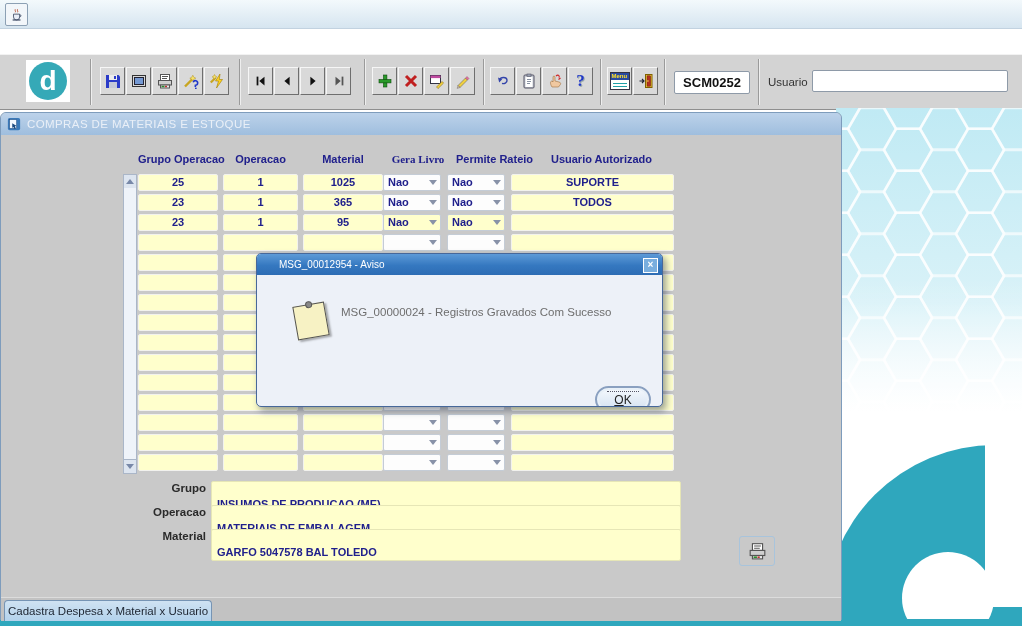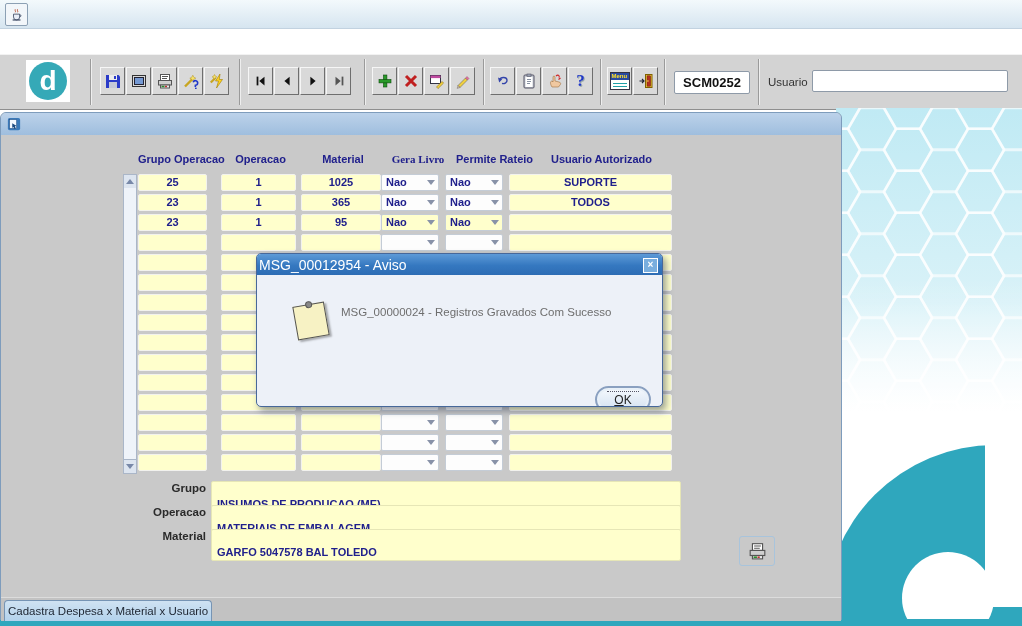--- a/index.html
+++ b/index.html
@@ -61,21 +61,21 @@
 
   
   .ghead{position:absolute;left:137px;top:18px;display:flex;}
   .ghead span{display:block;text-align:center;font-weight:bold;font-size:11px;color:#20208c;white-space:nowrap;}
   .h1{width:80px;margin-right:5px;} .h2{width:75px;margin-right:5px;} .h3{width:80px;margin-right:6px;}
   .h4{width:58px;margin-right:9px;font-family:Liberation Serif, serif;} .h5{width:58px;margin-right:6px;} .h6{width:163px;}
   .grid-rows{position:absolute;left:137px;top:39px;}
   .grow{display:flex;height:20px;}
   .cell{box-sizing:border-box;height:17px;background:#ffffcc;border:1px solid #f2f2ee;border-radius:2px;
     font-size:11px;font-weight:bold;color:#20208c;text-align:center;line-height:15px;overflow:hidden;}
-  .c1{width:69px;margin-right:14px;} .c2{width:75px;margin-right:5px;} .c3{width:80px;}
+  .c1{width:80px;margin-right:5px;} .c2{width:75px;margin-right:5px;} .c3{width:80px;}
   .c4{width:58px;margin-right:6px;} .c5{width:58px;margin-right:6px;} .c6{width:163px;}
   .cell.dd{background:#fdfdfd;border:1px solid #c4ccd6;text-align:left;position:relative;padding-left:4px;}
   .grow.focused .cell.dd{background:#ffffcc;}
   .cell.dd .arr{position:absolute;right:3px;top:5px;width:0;height:0;
     border-left:4px solid transparent;border-right:4px solid transparent;border-top:5px solid #8892a8;}
   
   .sb{position:absolute;left:122px;top:39px;width:14px;height:300px;background:#e2e8f2;border:1px solid #aab6c8;box-sizing:border-box;}
   .sb .btn{position:absolute;left:0;width:12px;height:13px;background:#dde5f0;display:flex;align-items:center;justify-content:center;}
   .sb .up{top:0;border-bottom:1px solid #aab6c8;} .sb .dn{bottom:0;border-top:1px solid #aab6c8;}
   .sb .tri-up{width:0;height:0;border-left:4px solid transparent;border-right:4px solid transparent;border-bottom:5px solid #7888a8;}
@@ -87,21 +87,21 @@
   .yfield{position:absolute;left:210px;width:470px;height:17px;box-sizing:border-box;background:#ffffcc;
     border:1px solid #e6e6b6;border-radius:2px;color:#20208c;font-weight:bold;font-size:11px;line-height:15px;padding:15px 5px;}
   .print-btn{position:absolute;left:738px;top:401px;width:36px;height:30px;border:1px solid #a8c4dc;border-radius:3px;
     background:transparent;display:flex;align-items:center;justify-content:center;cursor:pointer;}
 
   
   .dialog{position:absolute;left:256px;top:253px;width:405px;height:152px;z-index:10;
     background:#edf1f8;border:1px solid #47689a;border-radius:5px;box-shadow:3px 4px 7px rgba(55,65,85,0.5);overflow:hidden;}
   .dlg-title{position:absolute;left:0;top:0;right:0;height:21px;
     background:linear-gradient(#5d9ad7,#3578c0 55%,#2d6cb4);display:flex;align-items:center;}
-  .dlg-title .txt{color:#ffffff;font-size:14px;padding-left:2px;}
+  .dlg-title .txt{color:#ffffff;font-size:10px;padding-left:22px;}
   .dlg-close{position:absolute;right:4px;top:4px;width:13px;height:13px;background:#79aede;border:1px solid #ffffff;
     color:#ffffff;font-size:10px;line-height:11px;text-align:center;font-weight:bold;cursor:pointer;box-sizing:content-box;}
   .note-icon{position:absolute;left:38px;top:50px;width:30px;height:32px;background:#f7f2c4;
     border:1px solid #555;transform:rotate(-10deg);box-shadow:2px 2px 2px rgba(0,0,0,0.3);}
   .note-icon:after{content:"";position:absolute;left:12px;top:-4px;width:5px;height:5px;border-radius:50%;background:#888;border:1px solid #555;}
   .dlg-msg{position:absolute;left:84px;top:52px;width:312px;font-size:11.5px;color:#6e6e6e;}
   .ok-btn{position:absolute;left:338px;top:116px;width:56px;height:27px;border-radius:14px;
     background:linear-gradient(#f5f9fd,#d3e1f1);border:2px solid #8aa0c0;box-shadow:inset 0 0 0 2px #e8f0f8;
     display:flex;align-items:center;justify-content:center;cursor:pointer;padding:0;margin-top:16px;}
   .ok-inner{border-top:1px dotted #556;border-bottom:1px dotted #556;padding:1px 7px;font-size:12px;color:#222;}
@@ -348,20 +348,21 @@
 
   <div class="fwin">
     <div class="fwin-title">
       <span class="icon14">
         <svg width="14" height="14" viewBox="0 0 16 16">
             <rect x="1" y="1" width="14" height="14" rx="2" fill="#3a78b8"></rect>
             <rect x="3" y="3" width="8" height="10" fill="#f4f8ff" stroke="#1c4a80" stroke-width="0.6"></rect>
             <path d="M6 7l5 3.4-2 .3 1 2.2-1.6.7-1-2.2-1.4 1.3z" fill="#1c4a80"></path>
           </svg>
       </span>
+      <span class="txt">COMPRAS DE MATERIAIS E ESTOQUE</span>
     </div>
 
     <div class="fwin-body">
 
       <div class="ghead">
         <span class="h1">Grupo Operacao</span>
         <span class="h2">Operacao</span>
         <span class="h3">Material</span>
         <span class="h4">Gera Livro</span>
         <span class="h5">Permite Rateio</span>

